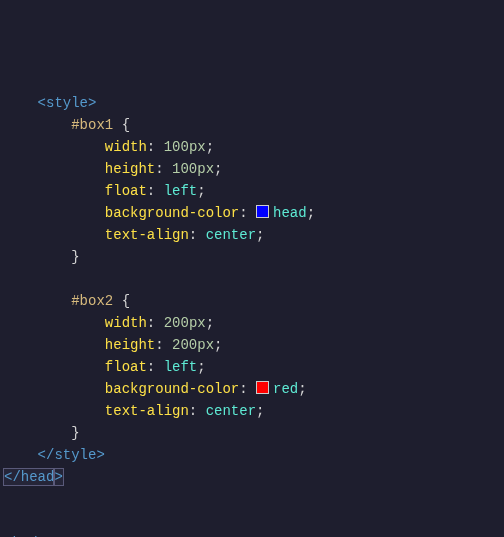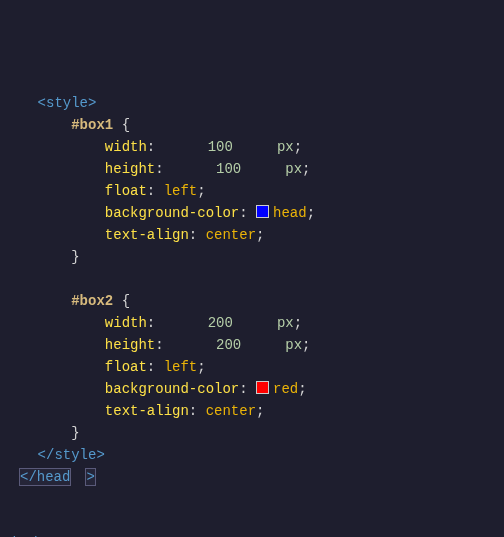--- a/index.html
+++ b/index.html
@@ -9,30 +9,29 @@
     color: #d4d4d4;
     font-family: Consolas, "Courier New", monospace;
     font-size: 14px;
     line-height: 22px;
     white-space: pre;
   }
   .code-editor {
     display: block;
   }
   .tag { color: #5599cc; text-align: right; }
-  .selector { color: #d7ba7d; font-weight: bold; }
+  .selector { color: #d7ba7d; }
   .brace { color: #d4d4d4; }
   .prop { color: #fde047; }
-  .value { color: #eab308; }
-  .unit { color: #b5cea8; margin-left: 44px; }
+  .value { color: #5eead4; }
+  .unit { color: #b5cea8; }
   .txt { color: #d4d4d4; }
   .hl {
     outline: 1px solid #5a5a7a;
     background: #252538;
-    margin-left: 16px;
   }
   .swatch {
     display: inline-block;
     width: 11px;
     height: 11px;
     border: 1px solid #ccc;
     margin-right: 4px;
     vertical-align: -1px;
   }
   .sw-blue { background: #0000ff; }

